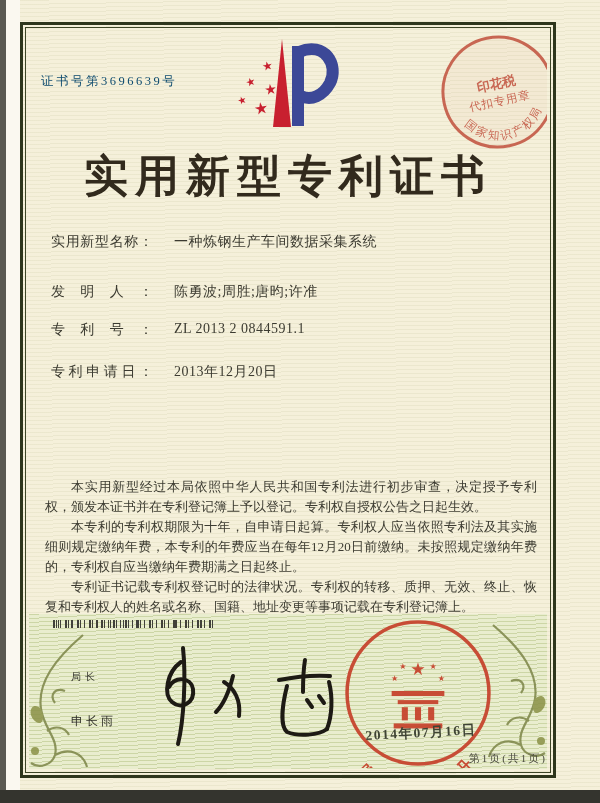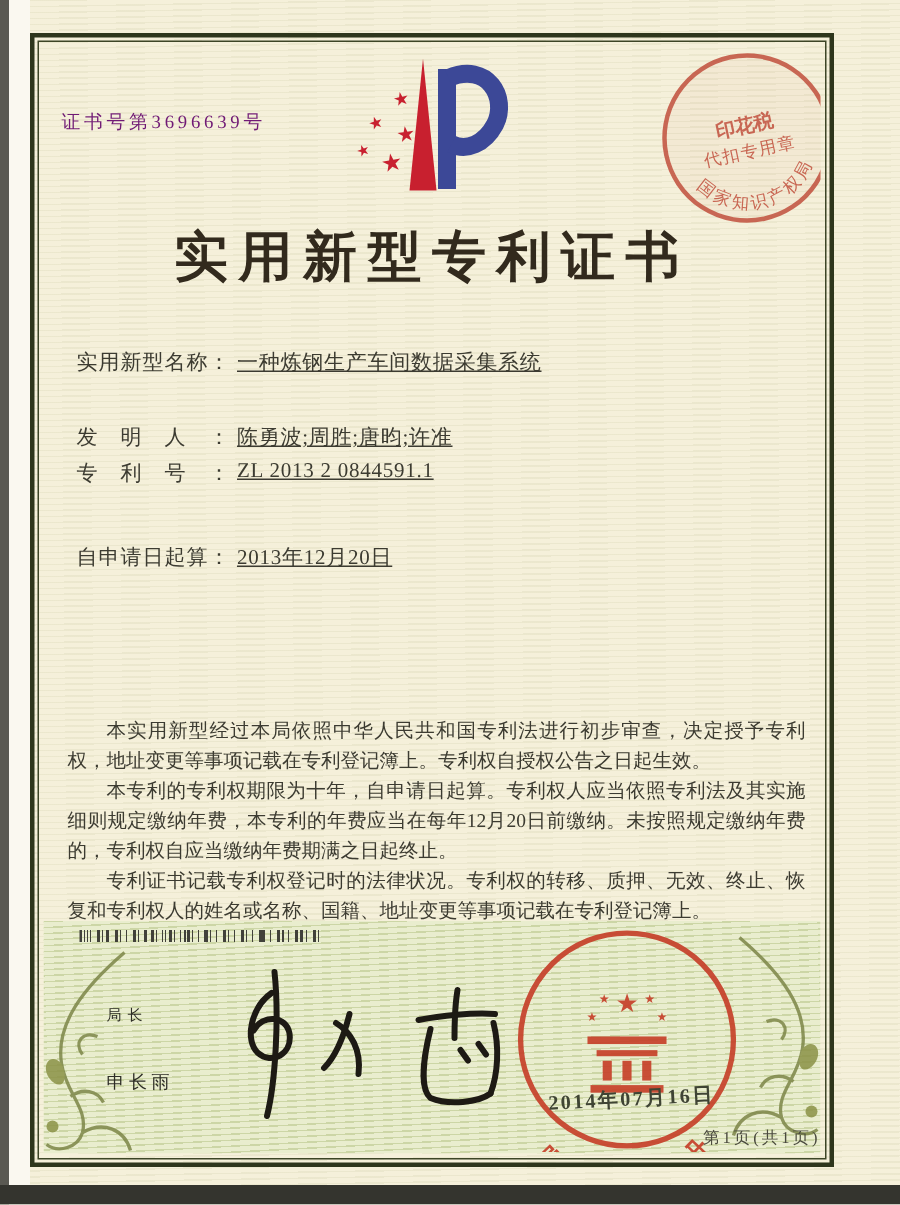--- a/index.html
+++ b/index.html
@@ -26,34 +26,34 @@
   .frame-inner{
     position:absolute;left:2px;top:2px;right:2px;bottom:2px;
     border:1px solid #3d4526;
   }
   .content{
     position:absolute;left:3px;top:3px;right:3px;bottom:3px;
     overflow:hidden;
   }
   .cert-no{
     position:absolute;left:12px;top:42px;
-    font-size:12.5px;letter-spacing:2.5px;color:#701a75;
+    font-size:12.5px;letter-spacing:2.5px;color:#0c4a6e;
   }
   
   .logo{position:absolute;left:196px;top:2px;width:118px;height:112px;}
   
   .tax-seal{position:absolute;left:408px;top:0px;width:122px;height:122px;opacity:.82;}
   .doc-title{
     position:absolute;left:0;top:116px;width:100%;
-    text-align:center;font-size:36px;font-weight:700;letter-spacing:7px;
+    text-align:center;font-size:44px;font-weight:700;letter-spacing:7px;
     color:#322a1d;
   }
   .field{position:absolute;left:22px;font-size:14px;color:#3c3b31;white-space:nowrap;}
   .flabel{display:inline-block;width:102px;text-align:justify;text-align-last:justify;vertical-align:top;font-family:Liberation Serif, serif;}
-  .fvalue{margin-left:5px;letter-spacing:.5px;text-decoration:underline;}
+  .fvalue{margin-left:21px;letter-spacing:.5px;}
   .paras{position:absolute;left:16px;top:446px;width:492px;}
   .paras p{margin:0;font-size:13px;line-height:20px;text-align:justify;text-indent:2em;color:#3c3b31;}
   
   .band{
     position:absolute;left:0;right:0;bottom:0;height:155px;
     background-color:#e9edce;
     background-image:repeating-linear-gradient(177deg, rgba(150,170,90,0.35) 0 1px, transparent 1px 4px);
   }
   .barcode{
     position:absolute;left:24px;top:6px;width:160px;height:8px;
@@ -123,29 +123,29 @@
       </svg>
 
       <div class="doc-title">实用新型专利证书</div>
 
       <div class="field" style="top:202px">
         <span class="flabel">实用新型名称：</span><span class="fvalue">一种炼钢生产车间数据采集系统</span>
       </div>
       <div class="field" style="top:252px">
         <span class="flabel">发明人：</span><span class="fvalue">陈勇波;周胜;唐昀;许准</span>
       </div>
-      <div class="field" style="top:276px">
+      <div class="field" style="top:290px">
         <span class="flabel">专利号：</span><span class="fvalue">ZL 2013 2 0844591.1</span>
       </div>
       <div class="field" style="top:332px">
-        <span class="flabel">自申请日起算：</span><span class="fvalue">2013年12月20日</span>
+        <span class="flabel">专利申请日：</span><span class="fvalue">2013年12月20日</span>
       </div>
 
       <div class="paras">
-        <p>本实用新型经过本局依照中华人民共和国专利法进行初步审查，决定授予专利权，地址变更等事项记载在专利登记簿上。专利权自授权公告之日起生效。</p>
+        <p>本实用新型经过本局依照中华人民共和国专利法进行初步审查，决定授予专利权，颁发本证书并在专利登记簿上予以登记。专利权自授权公告之日起生效。</p>
         <p>本专利的专利权期限为十年，自申请日起算。专利权人应当依照专利法及其实施细则规定缴纳年费，本专利的年费应当在每年12月20日前缴纳。未按照规定缴纳年费的，专利权自应当缴纳年费期满之日起终止。</p>
         <p>专利证书记载专利权登记时的法律状况。专利权的转移、质押、无效、终止、恢复和专利权人的姓名或名称、国籍、地址变更等事项记载在专利登记簿上。</p>
       </div>
 
       <div class="band">
         <div class="barcode"></div>
 
         <div class="sign-title">局长</div>
         <div class="sign-name">申长雨</div>
 

